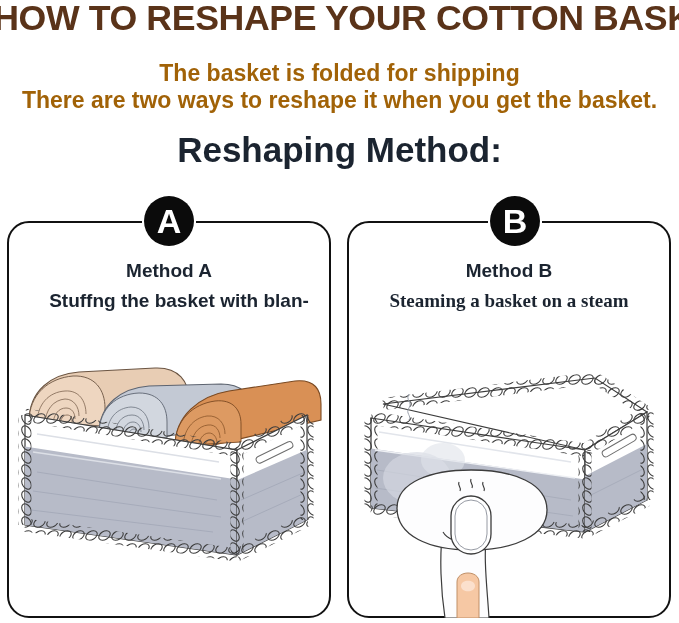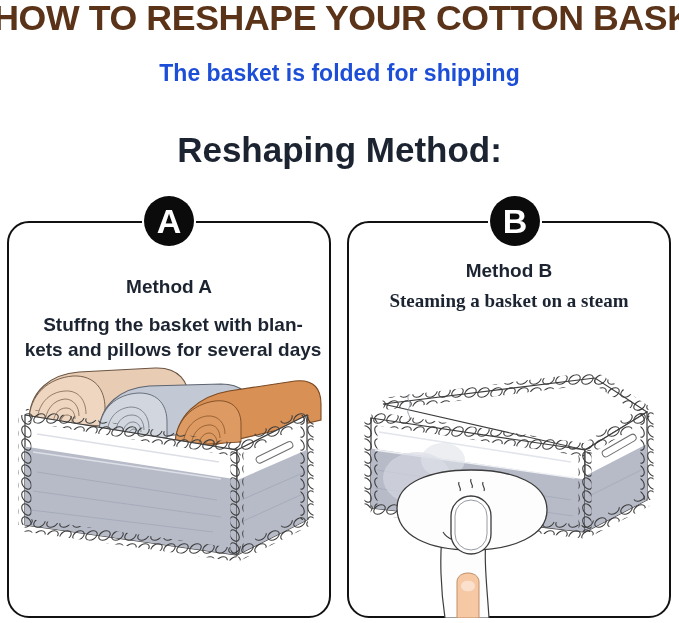--- a/index.html
+++ b/index.html
@@ -20,21 +20,21 @@
     font-weight:bold;
     font-size:35px;
     letter-spacing:-0.4px;
     color:#5a3319;
     line-height:40px;
     transform:scaleX(1.02);
     white-space:nowrap;
   }
   .subtitle{
     position:absolute;left:0;width:679px;text-align:center;
-    color:#1d4ed8;font-weight:bold;font-size:23px;line-height:27px;
+    color:#a16207;font-weight:bold;font-size:23px;line-height:27px;
     white-space:nowrap;
   }
   .sub1{top:60px;}
   .sub2{top:87px;}
   .section-head{
     position:absolute;left:0;top:133px;width:679px;text-align:center;
     color:#1b2430;font-weight:bold;font-size:35px;line-height:34px;
   }
 
   
@@ -72,46 +72,46 @@
 
   
   .m-title{
     position:absolute;width:324px;text-align:center;
     color:#1b2430;font-weight:bold;font-size:19px;line-height:24px;
   }
   .m-desc{
     position:absolute;width:324px;text-align:center;
     color:#1b2430;font-weight:bold;font-size:19px;line-height:25px;
   }
-  #a-title{left:7px;top:259px;margin-top:16px;}
-  #a-desc{left:11px;top:288px;margin-top:24px;}
+  #a-title{left:7px;top:259px;}
+  #a-desc{left:17px;top:288px;}
   #b-title{left:347px;top:259px;}
   #b-desc{left:347px;top:288px;font-family:Liberation Serif, serif;}
 
   .illus{position:absolute;left:0;top:0;}
   #illus-a{left:7px;top:360px;}
   #illus-b{left:347px;top:360px;}
 </style>
 </head>
 <body>
 
 <div class="page">
 
   <div class="title">HOW TO RESHAPE YOUR COTTON BASKET</div>
   <div class="subtitle sub1">The basket is folded for shipping</div>
+  <div class="subtitle sub2">There are two ways to reshape it when you get the basket.</div>
   <div class="section-head">Reshaping Method:</div>
 
   <div class="card" id="card-a"></div>
   <div class="badge-mask" id="mask-a"></div>
   <div class="badge" id="badge-a">A</div>
 
   <div class="m-title" id="a-title">Method A</div>
   <div class="m-desc" id="a-desc">
     <div>Stuffng the basket with blan-</div>
-    <div>kets and pillows for several days</div>
   </div>
 
   <svg class="illus" id="illus-a" width="324" height="250" viewBox="0 0 324 250">
     <defs>
       <pattern id="ropeH" width="13" height="13" patternUnits="userSpaceOnUse">
         <ellipse cx="6.5" cy="6.5" rx="6.2" ry="4.1" fill="none" stroke="#3c3c3c" stroke-width="1.1" transform="rotate(-32 6.5 6.5)"></ellipse>
       </pattern>
       <pattern id="ropeV" width="13" height="13" patternUnits="userSpaceOnUse">
         <ellipse cx="6.5" cy="6.5" rx="6.2" ry="4.1" fill="none" stroke="#3c3c3c" stroke-width="1.1" transform="rotate(58 6.5 6.5)"></ellipse>
       </pattern>

